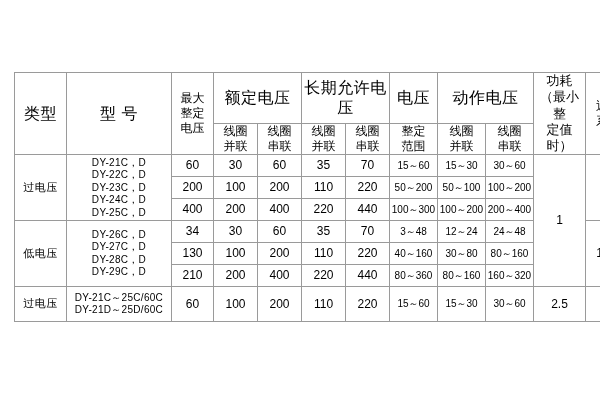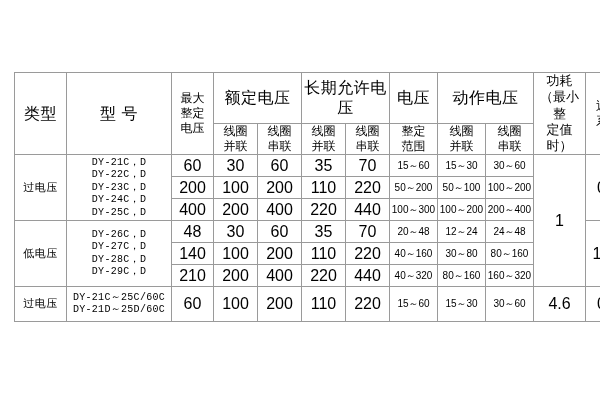--- a/index.html
+++ b/index.html
@@ -48,24 +48,23 @@
   .rowtype {
     font-size: 11px;
     letter-spacing: 0.5px;
   }
   .model {
     font-size: 10px;
     text-align: center;
     line-height: 1.35;
     padding: 1px 0;
     letter-spacing: 0.3px;
-    font-family: Liberation Mono, monospace;
   }
   .model span { display: block; white-space: nowrap; }
-  .num { font-size: 16px; }
+  .num { font-size: 12px; }
   .rng { font-size: 10px; white-space: nowrap; }
   .tall { height: 30px; }
   .r { height: 21px; }
   .lastrow { height: 34px; }
 </style>
 </head>
 <body>
 
 <div id="sheet">
   <table class="spec">
@@ -183,63 +182,63 @@
       </tr>
 
       <tr>
         <td rowspan="3" class="rowtype">低电压</td>
         <td rowspan="3" class="model">
           <span>DY-26C，D</span>
           <span>DY-27C，D</span>
           <span>DY-28C，D</span>
           <span>DY-29C，D</span>
         </td>
-        <td class="num r">48</td>
+        <td class="num r">34</td>
         <td class="num r">30</td>
         <td class="num r">60</td>
         <td class="num r">35</td>
         <td class="num r">70</td>
-        <td class="rng r">20～48</td>
+        <td class="rng r">3～48</td>
         <td class="rng r">12～24</td>
         <td class="rng r">24～48</td>
         <td rowspan="3" class="num">1.25</td>
       </tr>
       <tr>
-        <td class="num r">140</td>
+        <td class="num r">130</td>
         <td class="num r">100</td>
         <td class="num r">200</td>
         <td class="num r">110</td>
         <td class="num r">220</td>
         <td class="rng r">40～160</td>
         <td class="rng r">30～80</td>
         <td class="rng r">80～160</td>
       </tr>
       <tr>
         <td class="num r">210</td>
         <td class="num r">200</td>
         <td class="num r">400</td>
         <td class="num r">220</td>
         <td class="num r">440</td>
-        <td class="rng r">40～320</td>
+        <td class="rng r">80～360</td>
         <td class="rng r">80～160</td>
         <td class="rng r">160～320</td>
       </tr>
 
       <tr>
         <td class="rowtype lastrow">过电压</td>
         <td class="model lastrow">
           <span>DY-21C～25C/60C</span>
           <span>DY-21D～25D/60C</span>
         </td>
         <td class="num lastrow">60</td>
         <td class="num lastrow">100</td>
         <td class="num lastrow">200</td>
         <td class="num lastrow">110</td>
         <td class="num lastrow">220</td>
         <td class="rng lastrow">15～60</td>
         <td class="rng lastrow">15～30</td>
         <td class="rng lastrow">30～60</td>
-        <td class="num lastrow">4.6</td>
+        <td class="num lastrow">2.5</td>
         <td class="num lastrow">0.8</td>
       </tr>
     </tbody>
   </table>
 </div>
 
 </body></html>

